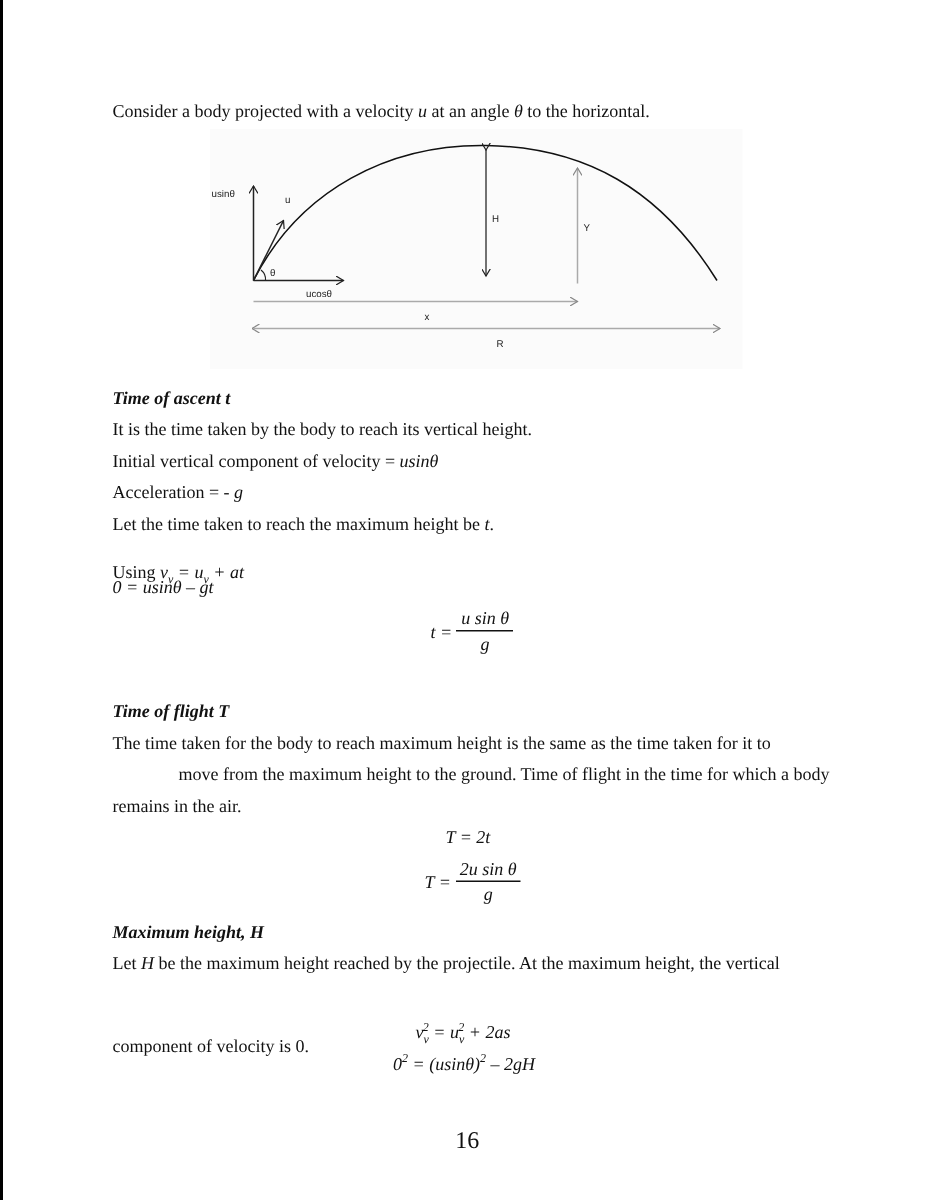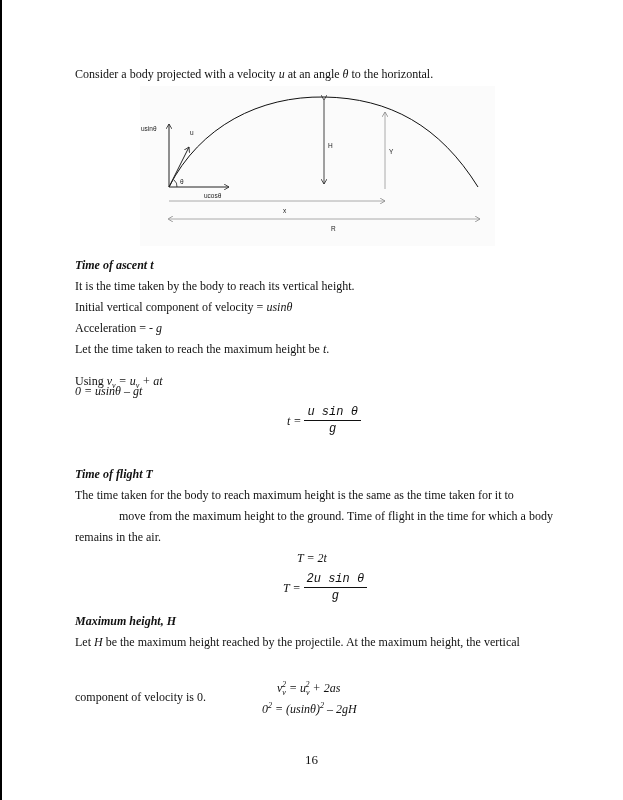--- a/index.html
+++ b/index.html
@@ -8,27 +8,27 @@
     background: #ffffff; position: relative;
     font-family: "Liberation Serif", "DejaVu Serif", serif;
     color: #111;
   }
   .left-border { position: absolute; left: 0; top: 0; width: 2px; height: 800px; background: #000; }
   .page { position: absolute; left: 0; top: 0; width: 623px; height: 608px; }
   .line { position: absolute; left: 75px; font-size: 12px; line-height: 14px; white-space: nowrap; }
   .heading { font-weight: bold; font-style: italic; }
   .it { font-style: italic; }
   .center { position: absolute; font-size: 12px; line-height: 14px; white-space: nowrap; }
-  .frac { display: inline-flex; flex-direction: column; align-items: center; vertical-align: middle; font-family: Liberation Mono, monospace; }
+  .frac { display: inline-flex; flex-direction: column; align-items: center; vertical-align: middle; }
   .frac .num { padding: 0 3px 1px 3px; border-bottom: 1px solid #111; font-style: italic; }
   .frac .den { padding-top: 1px; font-style: italic; }
   .eqrow { display: inline-flex; align-items: center; gap: 3px; }
   sub, sup { font-size: 8px; }
   .diagram { position: absolute; left: 140px; top: 86px; width: 355px; height: 160px; background: #fbfbfb; }
-  .pagenum { position: absolute; left: 0; width: 623px; top: 752px; text-align: center; font-size: 13px; }
+  .pagenum { position: absolute; left: 0; width: 623px; top: 752px; text-align: center; font-size: 16px; }
 </style>
 </head>
 <body>
 
 <div class="left-border"></div>
 
 <div class="page">
 
   <div class="line" style="top:67px;">
     <span>Consider a body projected with a velocity </span><span class="it">u</span><span> at an angle </span><span class="it">θ</span><span> to the horizontal.</span>

